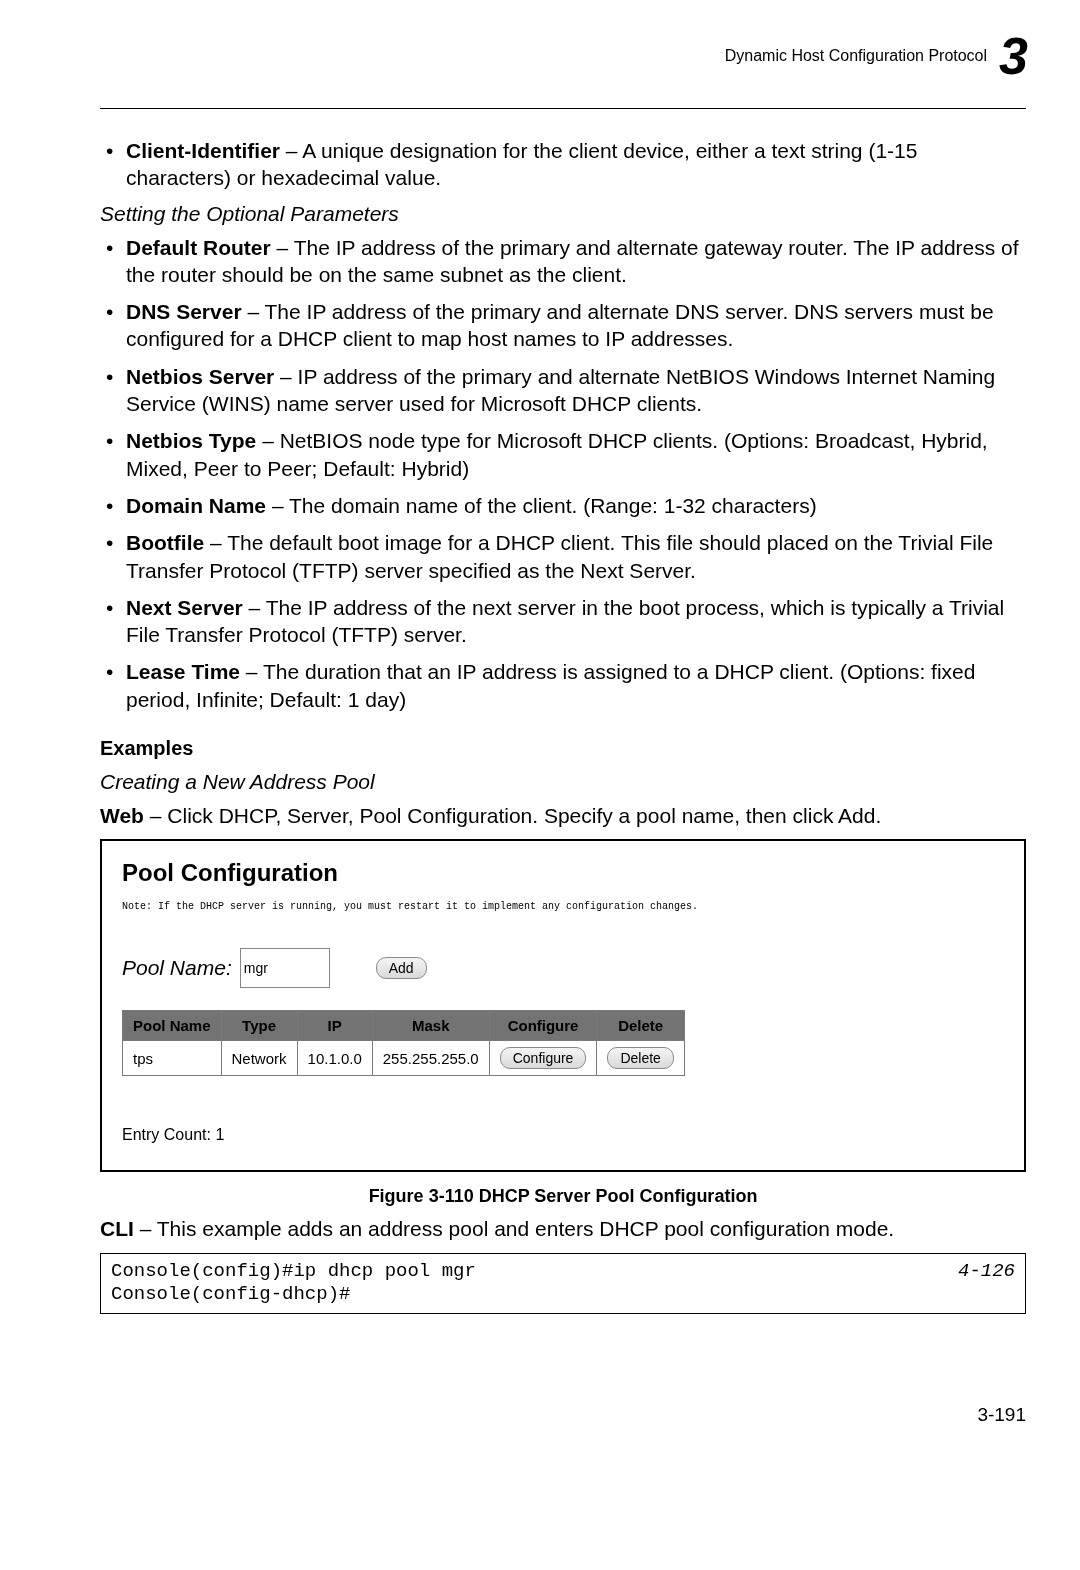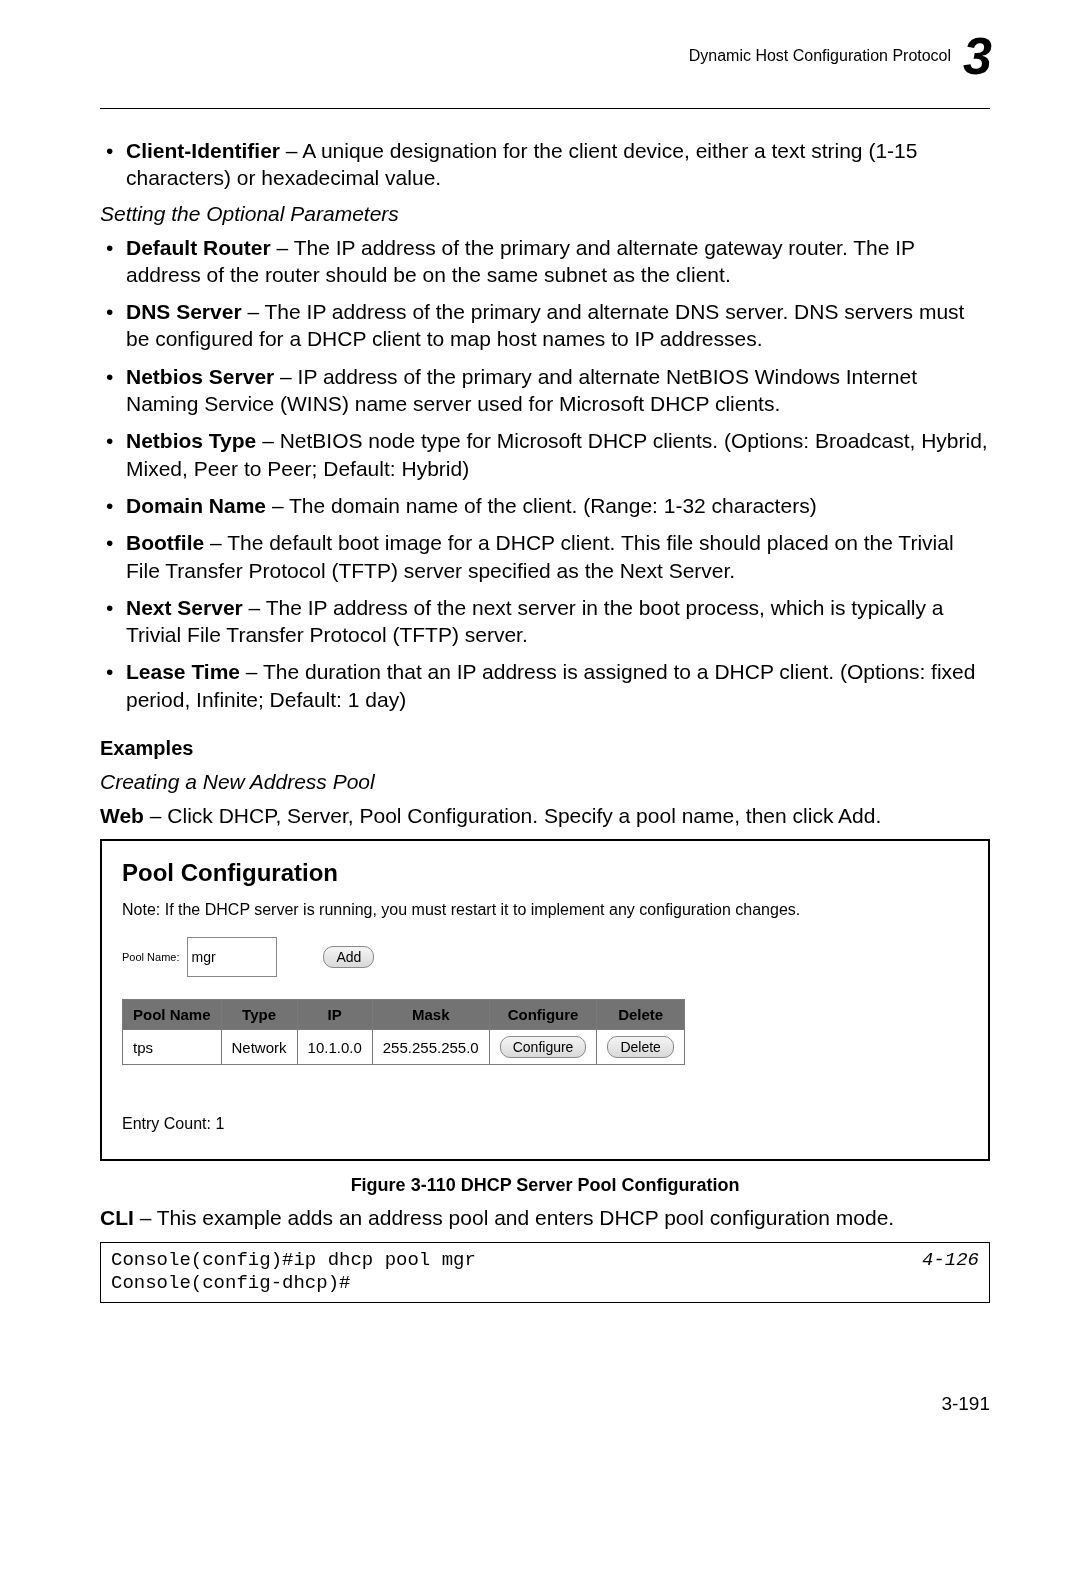--- a/index.html
+++ b/index.html
@@ -4,21 +4,21 @@
 <style>
   body {
     margin: 0;
     padding: 0;
     background: #ffffff;
     font-family: Arial, Helvetica, sans-serif;
     color: #000;
     width: 1080px;
   }
   .page {
-    padding: 30px 90px 40px 100px;
+    padding: 30px 54px 40px 100px;
     box-sizing: border-box;
   }
   .header-row {
     display: flex;
     justify-content: flex-end;
     align-items: center;
     gap: 12px;
     margin-bottom: 30px;
   }
   .chapter-num {
@@ -73,31 +73,33 @@
     margin-top: 10px;
     padding: 18px 20px 26px 20px;
     box-sizing: border-box;
   }
   .fig-title {
     font-size: 24px;
     font-weight: bold;
     margin-bottom: 14px;
   }
   .fig-note {
-    font-size: 16px;
-    margin-bottom: 18px;
+    font-size: 10px;
+    margin-bottom: 36px;
+    font-family: Liberation Mono, monospace;
   }
   .pool-row {
     display: flex;
     align-items: center;
     gap: 8px;
     margin-bottom: 22px;
   }
   .pool-label {
-    font-size: 11px;
+    font-size: 21px;
+    font-style: italic;
   }
   .pool-input {
     width: 90px;
     height: 40px;
     font-size: 14px;
     padding: 1px 3px;
     border: 1px solid #888;
     background: #fff;
     box-sizing: border-box;
   }

